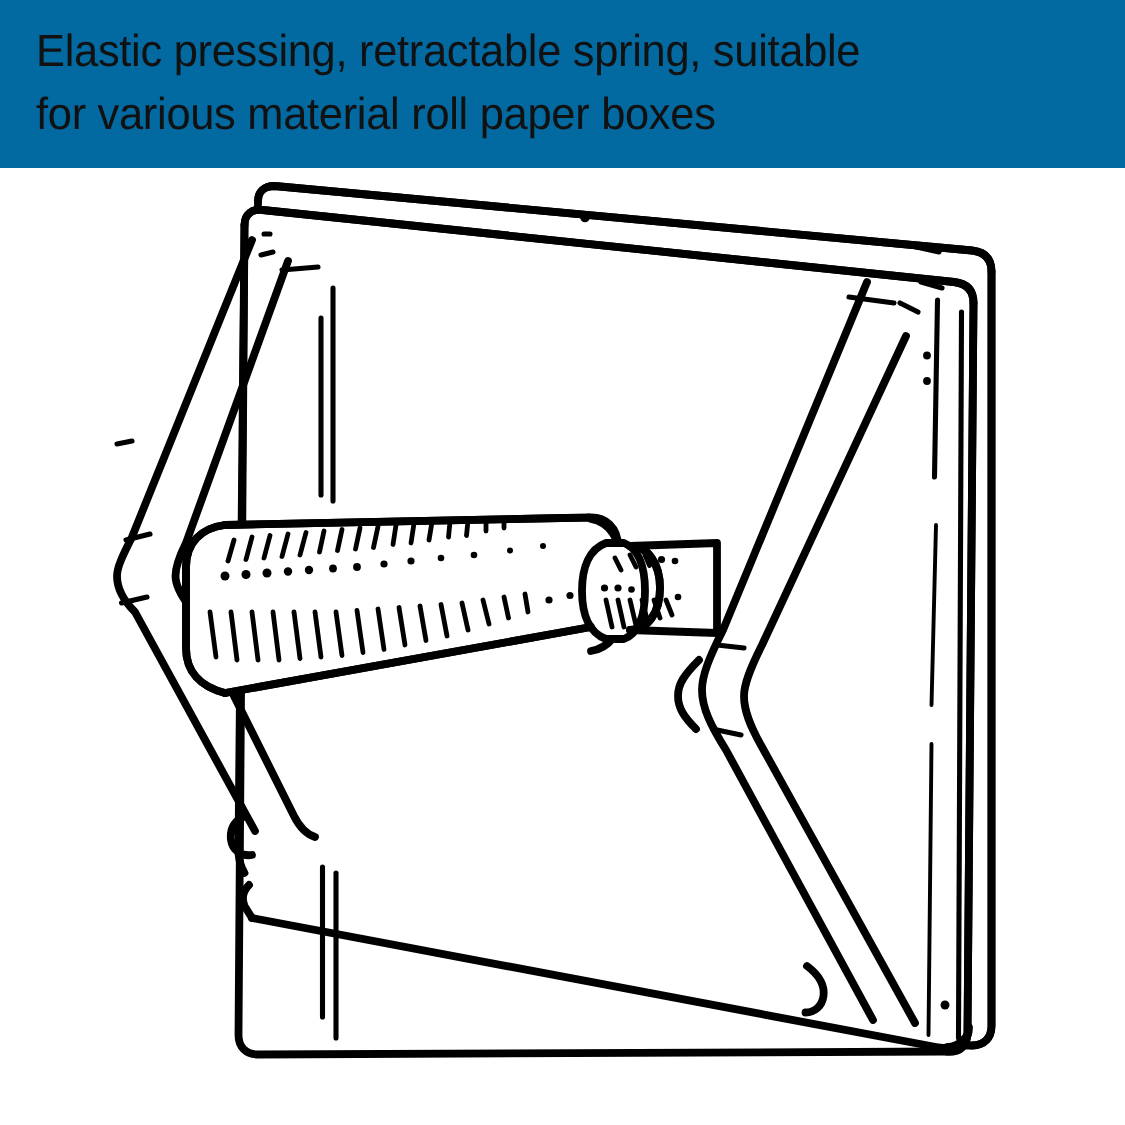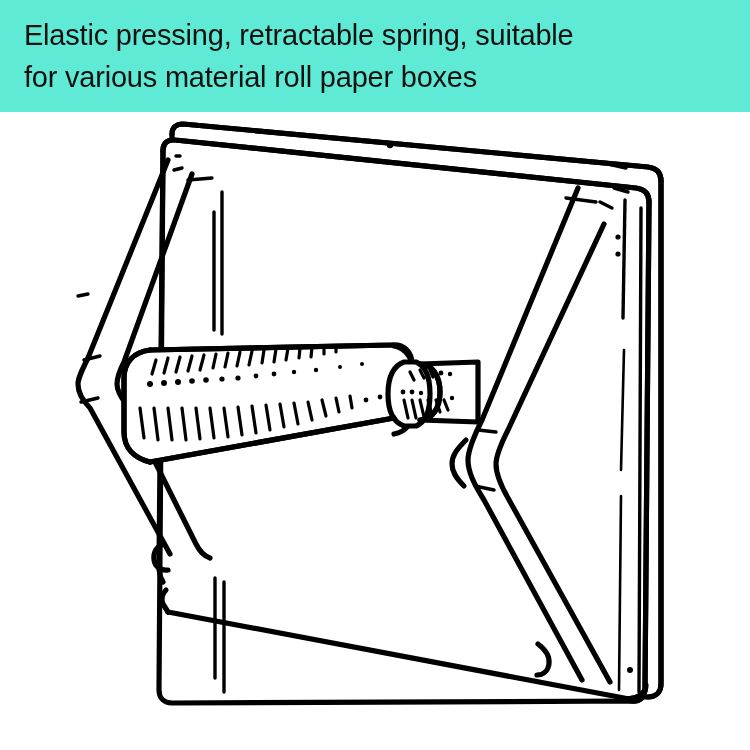--- a/index.html
+++ b/index.html
@@ -7,21 +7,21 @@
   body{
     width:750px;height:750px;
     background:#ffffff;
     font-family:"Liberation Sans","DejaVu Sans",sans-serif;
     overflow:hidden;
     position:relative;
   }
   #page{
     position:relative;
     width:750px;height:750px;
-    background:#5eead4;
+    background:#0369a1;
   }
   
   #caption{
     position:absolute;
     left:24px;
     top:14px;
     width:706px;
     color:#111111;
     font-size:30px;
     line-height:42px;

